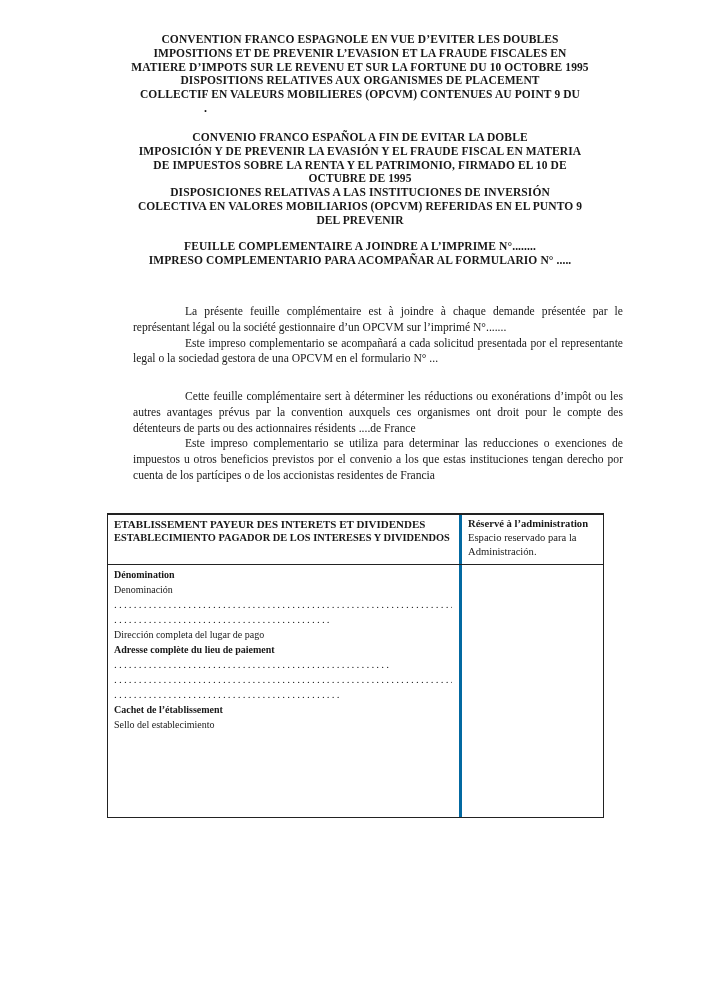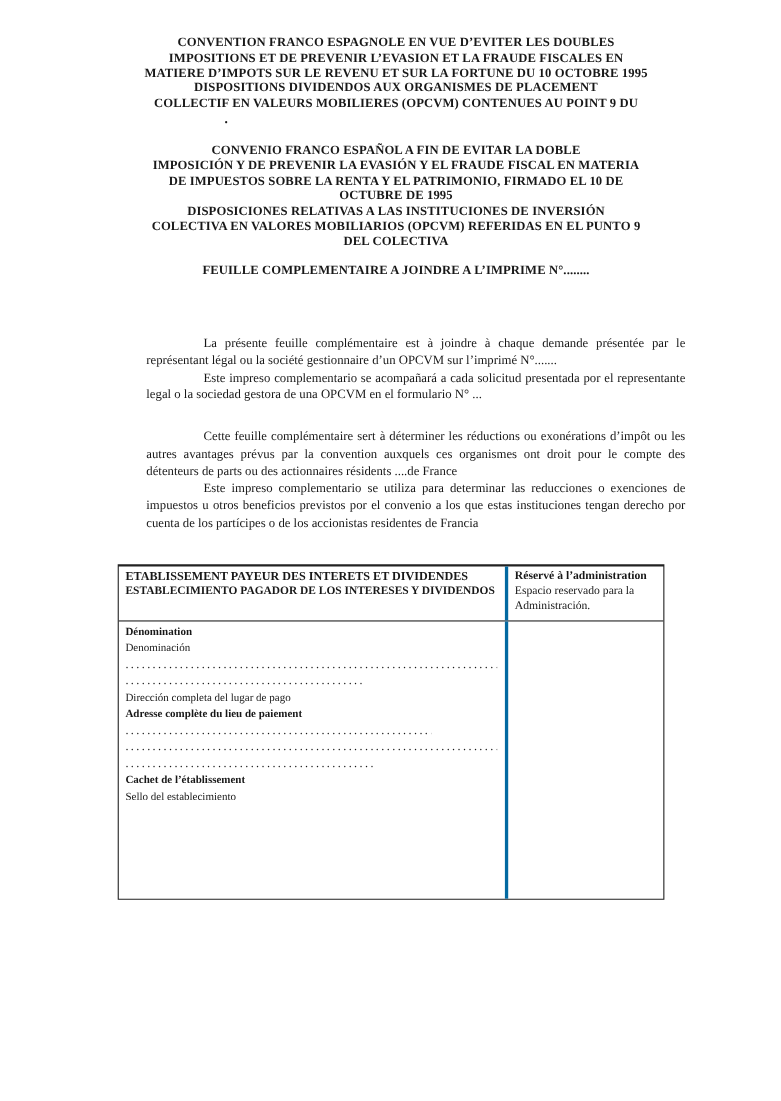--- a/index.html
+++ b/index.html
@@ -42,38 +42,39 @@
 </style>
 </head>
 <body>
 
 <div class="page">
 
   <div class="title-block title-fr">
     <div>CONVENTION FRANCO ESPAGNOLE EN VUE D’EVITER LES DOUBLES</div>
     <div>IMPOSITIONS ET DE PREVENIR L’EVASION ET LA FRAUDE FISCALES EN</div>
     <div>MATIERE D’IMPOTS SUR LE REVENU ET SUR LA FORTUNE DU 10 OCTOBRE 1995</div>
-    <div>DISPOSITIONS DIVIDENDOS AUX ORGANISMES DE PLACEMENT</div>
+    <div>DISPOSITIONS RELATIVES AUX ORGANISMES DE PLACEMENT</div>
     <div>COLLECTIF EN VALEURS MOBILIERES (OPCVM) CONTENUES AU POINT 9 DU</div>
   </div>
 
   <span class="stray">.</span>
 
   <div class="title-block title-es">
     <div>CONVENIO FRANCO ESPAÑOL A FIN DE EVITAR LA DOBLE</div>
     <div>IMPOSICIÓN Y DE PREVENIR LA EVASIÓN Y EL FRAUDE FISCAL EN MATERIA</div>
     <div>DE IMPUESTOS SOBRE LA RENTA Y EL PATRIMONIO, FIRMADO EL 10 DE</div>
     <div>OCTUBRE DE 1995</div>
     <div>DISPOSICIONES RELATIVAS A LAS INSTITUCIONES DE INVERSIÓN</div>
     <div>COLECTIVA EN VALORES MOBILIARIOS (OPCVM) REFERIDAS EN EL PUNTO 9</div>
-    <div>DEL COLECTIVA</div>
+    <div>DEL PREVENIR</div>
   </div>
 
   <div class="title-block form-ref">
     <div>FEUILLE COMPLEMENTAIRE A JOINDRE A L’IMPRIME N°........</div>
+    <div>IMPRESO COMPLEMENTARIO PARA ACOMPAÑAR AL FORMULARIO N° .....</div>
   </div>
 
   <div class="para intro">
     <p>La présente feuille complémentaire est à joindre à chaque demande présentée par le représentant légal ou la société gestionnaire d’un OPCVM sur l’imprimé N°.......</p>
     <p>Este impreso complementario se acompañará a cada solicitud presentada por el representante legal o la sociedad gestora de una OPCVM en el formulario N° ...</p>
   </div>
 
   <div class="para purpose">
     <p>Cette feuille complémentaire sert à déterminer les réductions ou exonérations d’impôt ou les autres avantages prévus par la convention auxquels ces organismes ont droit pour le compte des détenteurs de parts ou des actionnaires résidents ....de France</p>
     <p>Este impreso complementario se utiliza para determinar las reducciones o exenciones de impuestos u otros beneficios previstos por el convenio a los que estas instituciones tengan derecho por cuenta de los partícipes o de los accionistas residentes de Francia</p>

